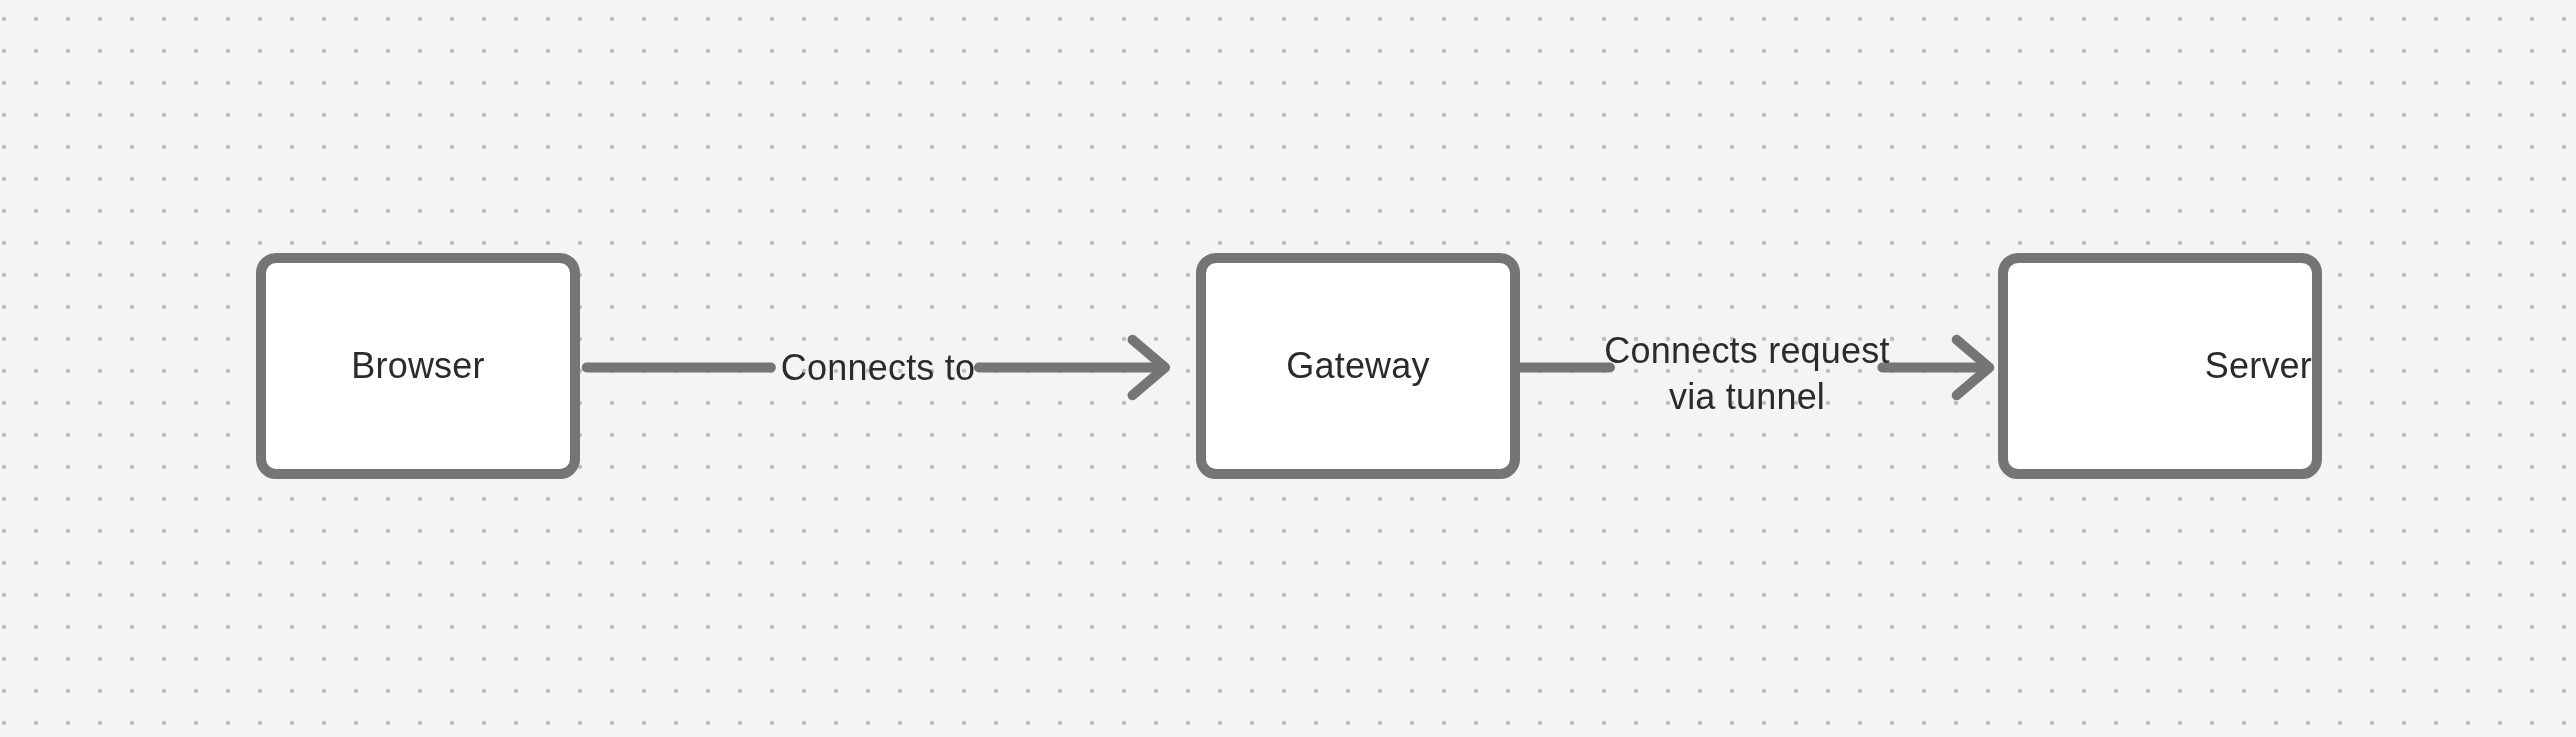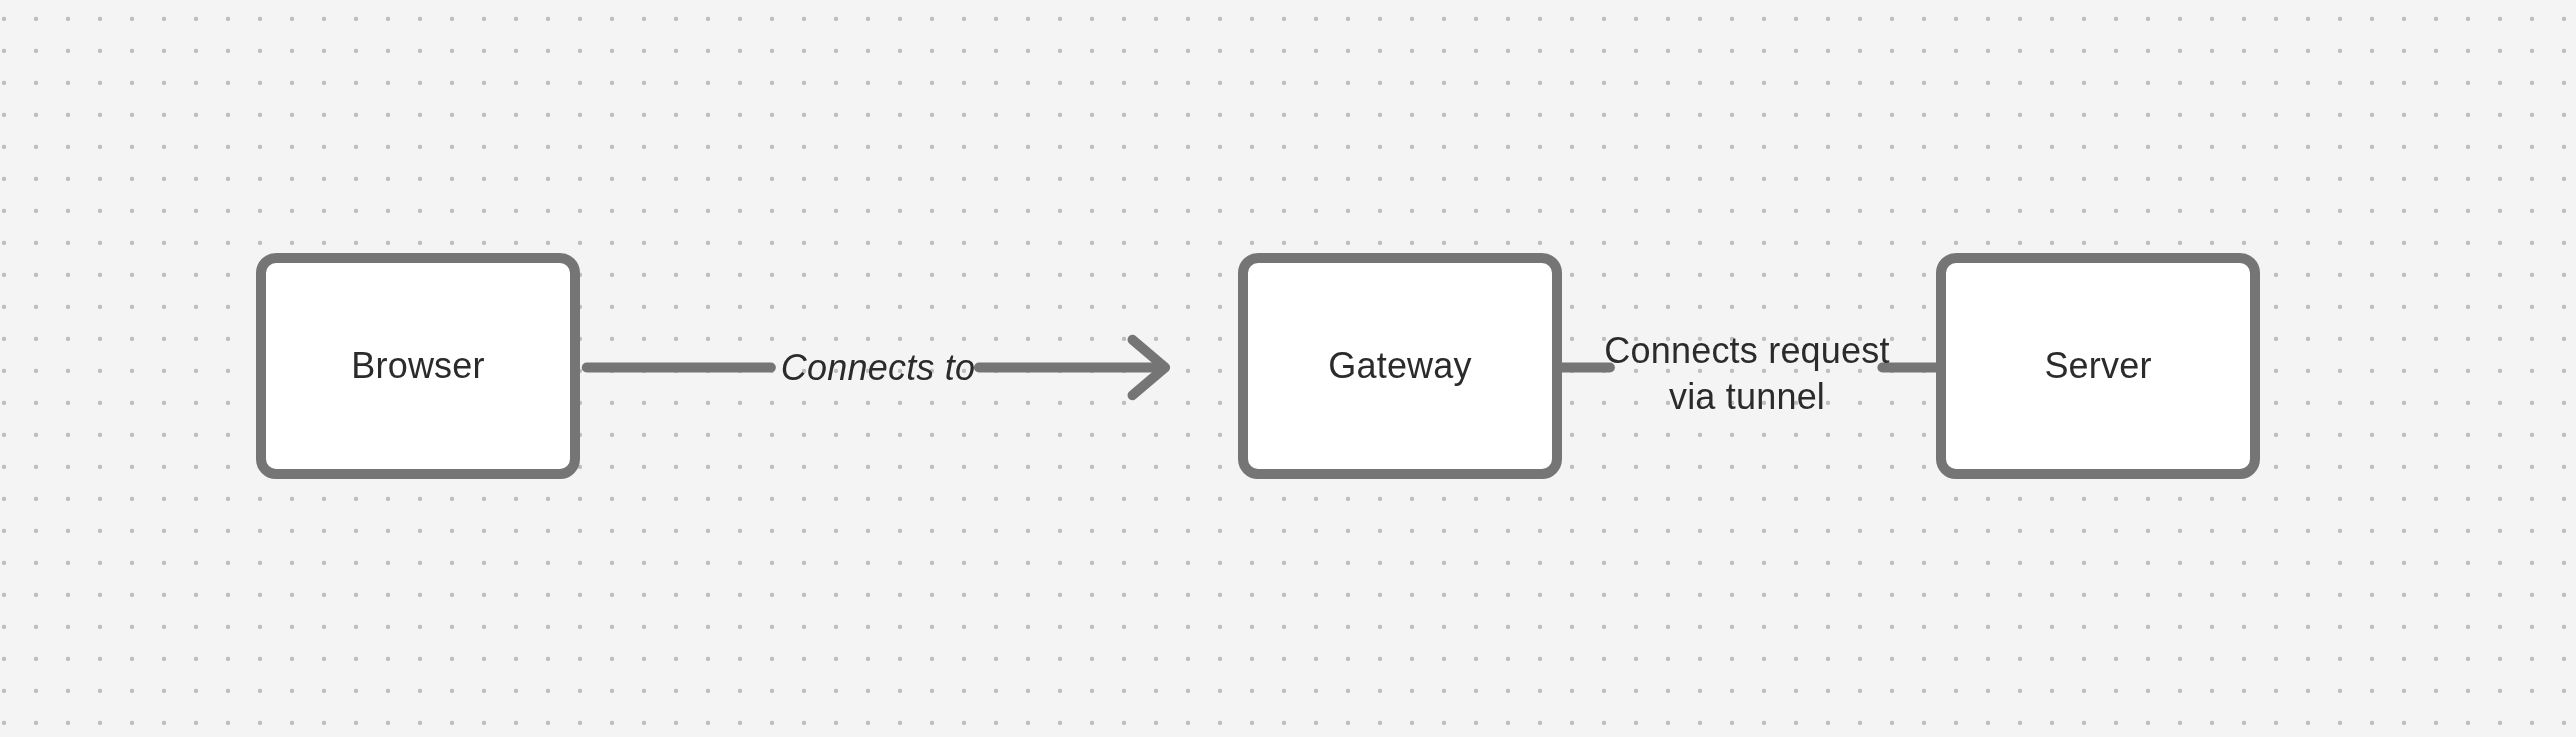--- a/index.html
+++ b/index.html
@@ -29,22 +29,22 @@
     height: 226px;
     top: 253px;
     background: var(--node-fill);
     border: 10px solid var(--stroke);
     border-radius: 20px;
     display: flex;
     align-items: center;
     justify-content: center;
   }
   .node--browser { left: 256px; }
-  .node--gateway { left: 1238px; }
-  .node--server  { left: 1936px; }
+  .node--gateway { left: 1196px; }
+  .node--server  { left: 1998px; justify-content: flex-end; }
 
   .node-label {
     font-size: 36px;
     font-weight: 500;
     color: var(--text);
     letter-spacing: 0.2px;
     white-space: nowrap;
   }
 
   .edges-svg {
@@ -65,21 +65,21 @@
     position: absolute;
     transform: translate(-50%, -50%);
     font-size: 36px;
     font-weight: 500;
     line-height: 46px;
     color: var(--text);
     text-align: center;
     white-space: pre-line;
     letter-spacing: 0.2px;
   }
-  .edge-label--1 { left: 878px;  top: 368px; font-style: italic; }
+  .edge-label--1 { left: 878px;  top: 368px; }
   .edge-label--2 { left: 1747px; top: 374px; }
 </style>
 </head>
 <body>
 
 <div class="canvas">
 
   <svg class="edges-svg" viewBox="0 0 2600 744" xmlns="http://www.w3.org/2000/svg">
 
     <g>

